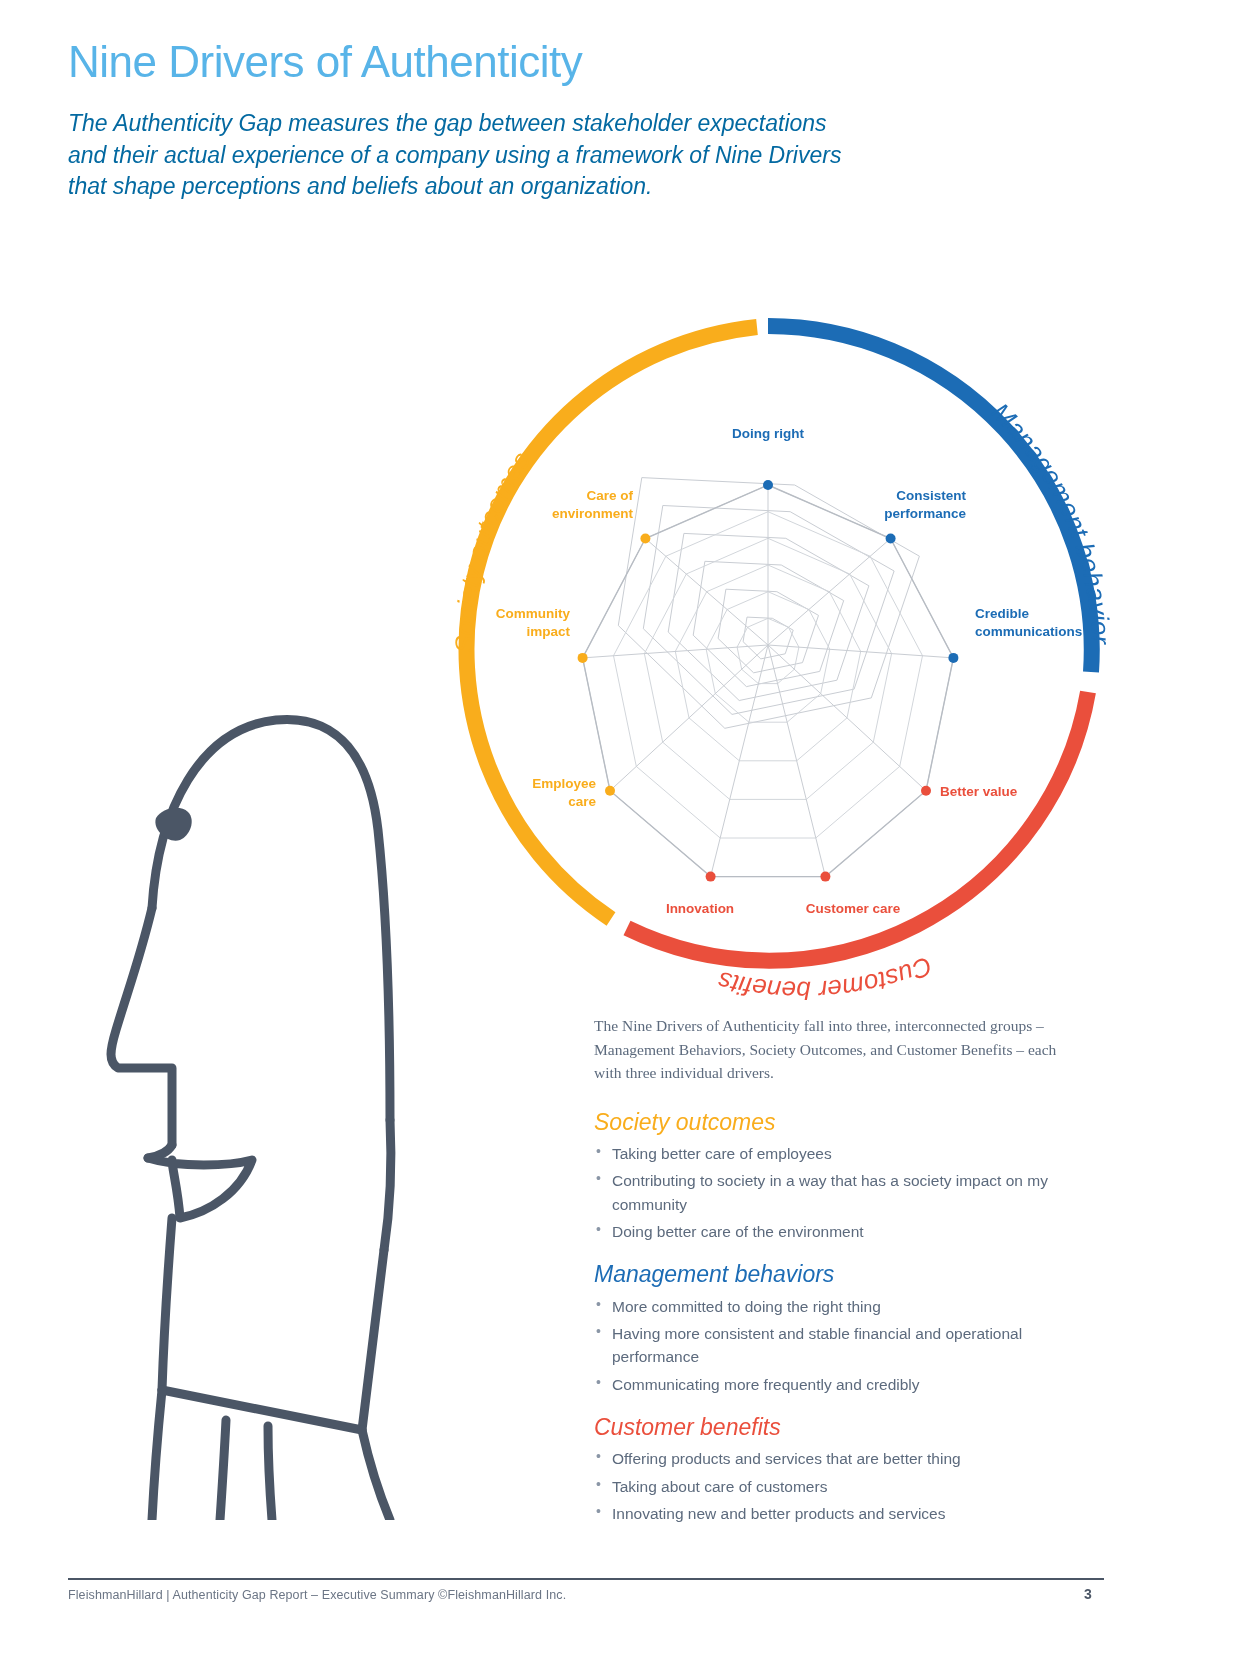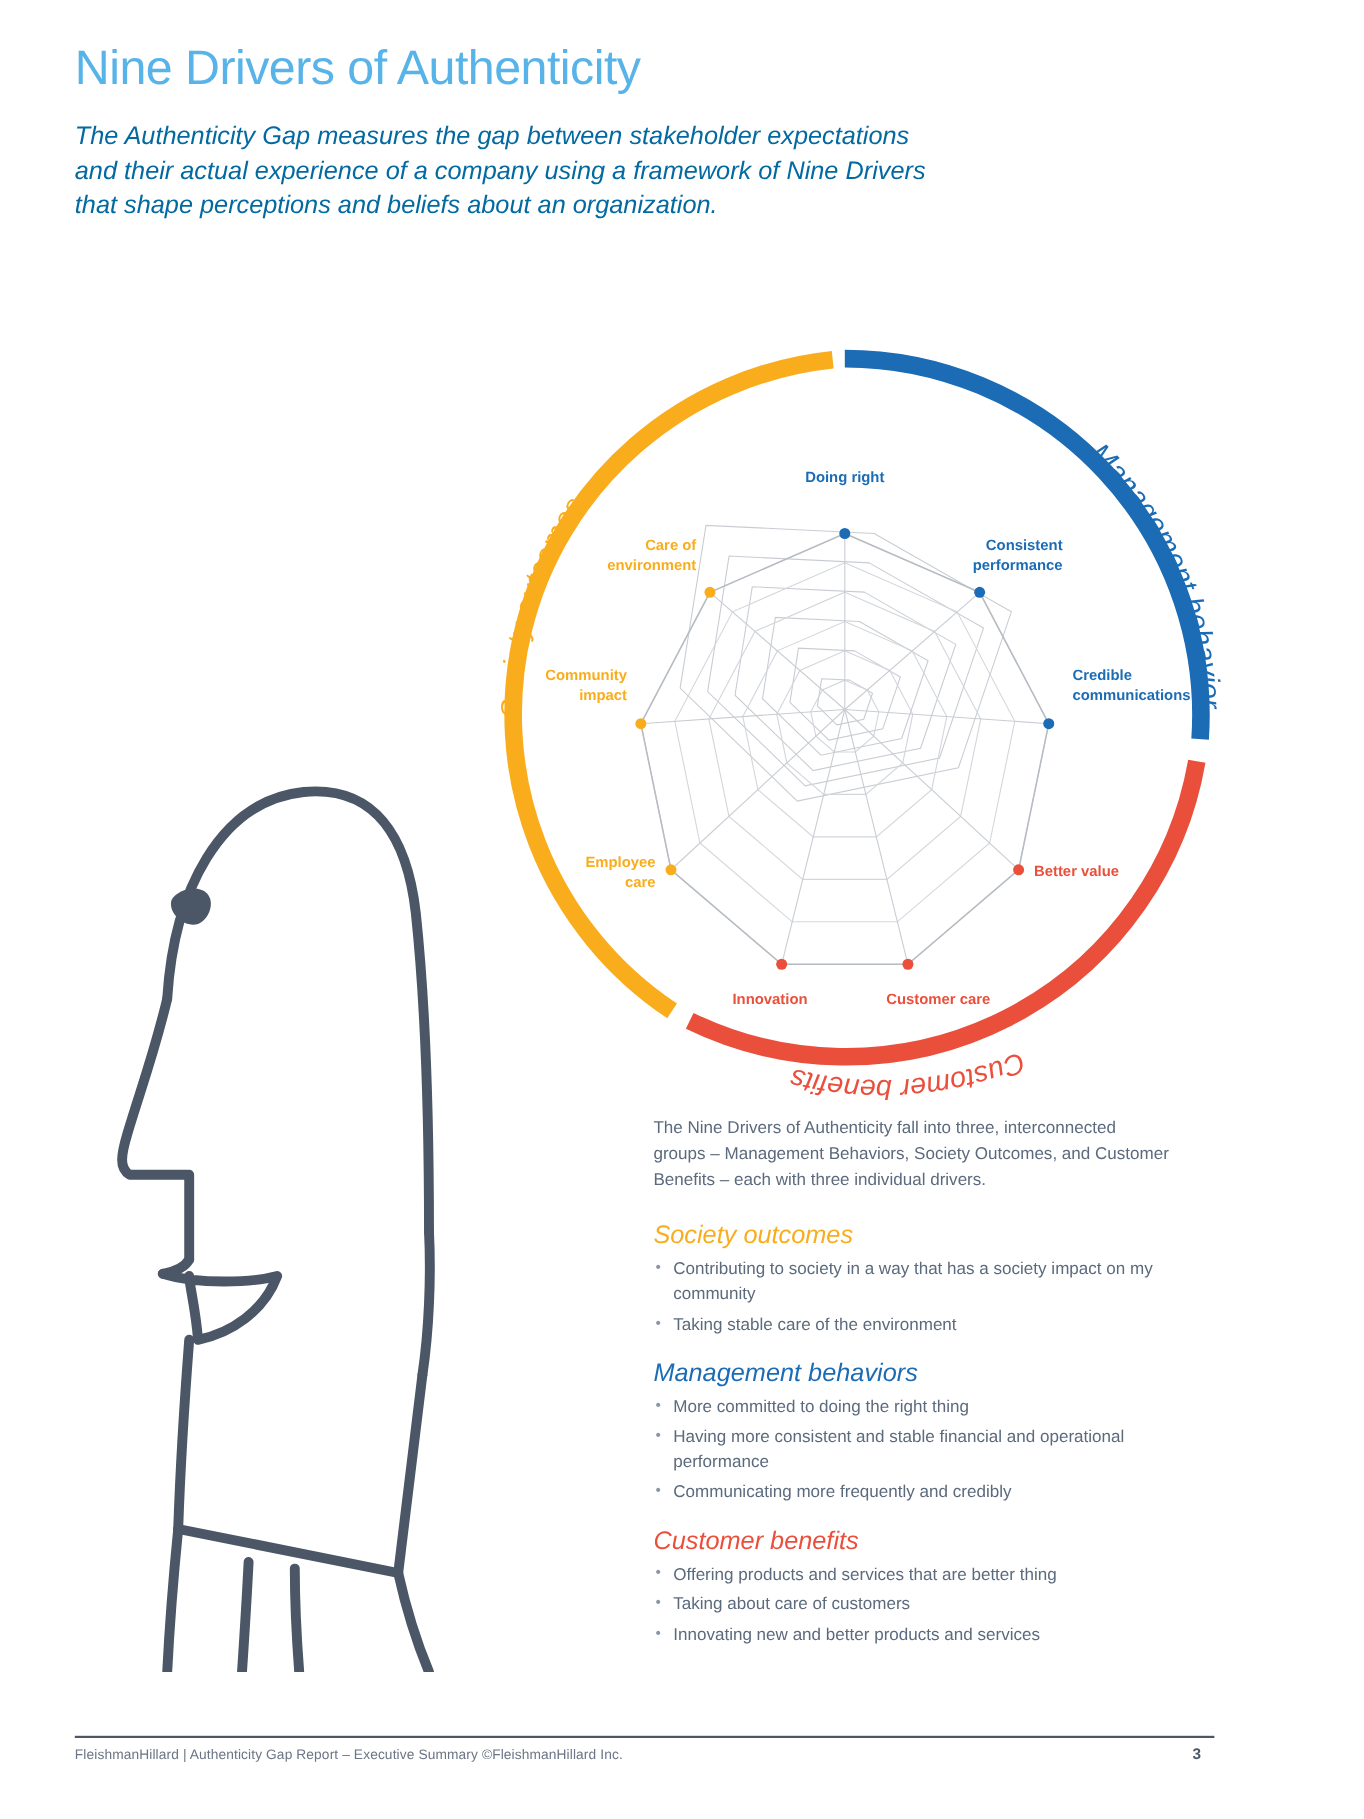--- a/index.html
+++ b/index.html
@@ -27,21 +27,21 @@
   .diagram{position:absolute;left:418px;top:300px;width:700px;height:700px;}
   .diagram svg{display:block;}
 
   
   .statue{position:absolute;left:40px;top:690px;width:420px;height:830px;}
   .statue svg{display:block;}
 
   
   .rightcol{position:absolute;left:594px;top:1014px;width:470px;}
   .intro{
-    font-size:15.5px;line-height:1.52;color:#5c6a7d;margin:0 0 24px 0;
+    font-size:15.5px;line-height:1.52;color:#5c6a7d;margin:0 0 24px 0;font-family:Liberation Serif, serif;
   }
   .grp{margin-bottom:18px;}
   .grp h3{
     margin:0 0 6px 0;font-size:23px;font-style:italic;font-weight:normal;
     line-height:1.2;
   }
   .grp.society h3{color:#f9ad1c;}
   .grp.management h3{color:#1c6cb5;}
   .grp.customer h3{color:#ea4f3c;}
   .grp ul{margin:0;padding:0;list-style:none;}
@@ -208,22 +208,23 @@
       <path d="M116,128 C122,118 140,114 148,122 C156,130 150,146 140,150 C128,154 112,140 116,128 Z" fill="#4b5666" stroke="none"></path>
     </svg>
   </div>
 
   <div class="rightcol">
     <p class="intro">The Nine Drivers of Authenticity fall into three, interconnected groups – Management Behaviors, Society Outcomes, and Customer Benefits – each with three individual drivers.</p>
 
     <div class="grp society">
       <h3>Society outcomes</h3>
       <ul>
+        <li>Taking better care of employees</li>
         <li>Contributing to society in a way that has a society impact on my community</li>
-        <li>Taking stable care of the environment</li>
+        <li>Doing better care of the environment</li>
       </ul>
     </div>
 
     <div class="grp management">
       <h3>Management behaviors</h3>
       <ul>
         <li>More committed to doing the right thing</li>
         <li>Having more consistent and stable financial and operational performance</li>
         <li>Communicating more frequently and credibly</li>
       </ul>

